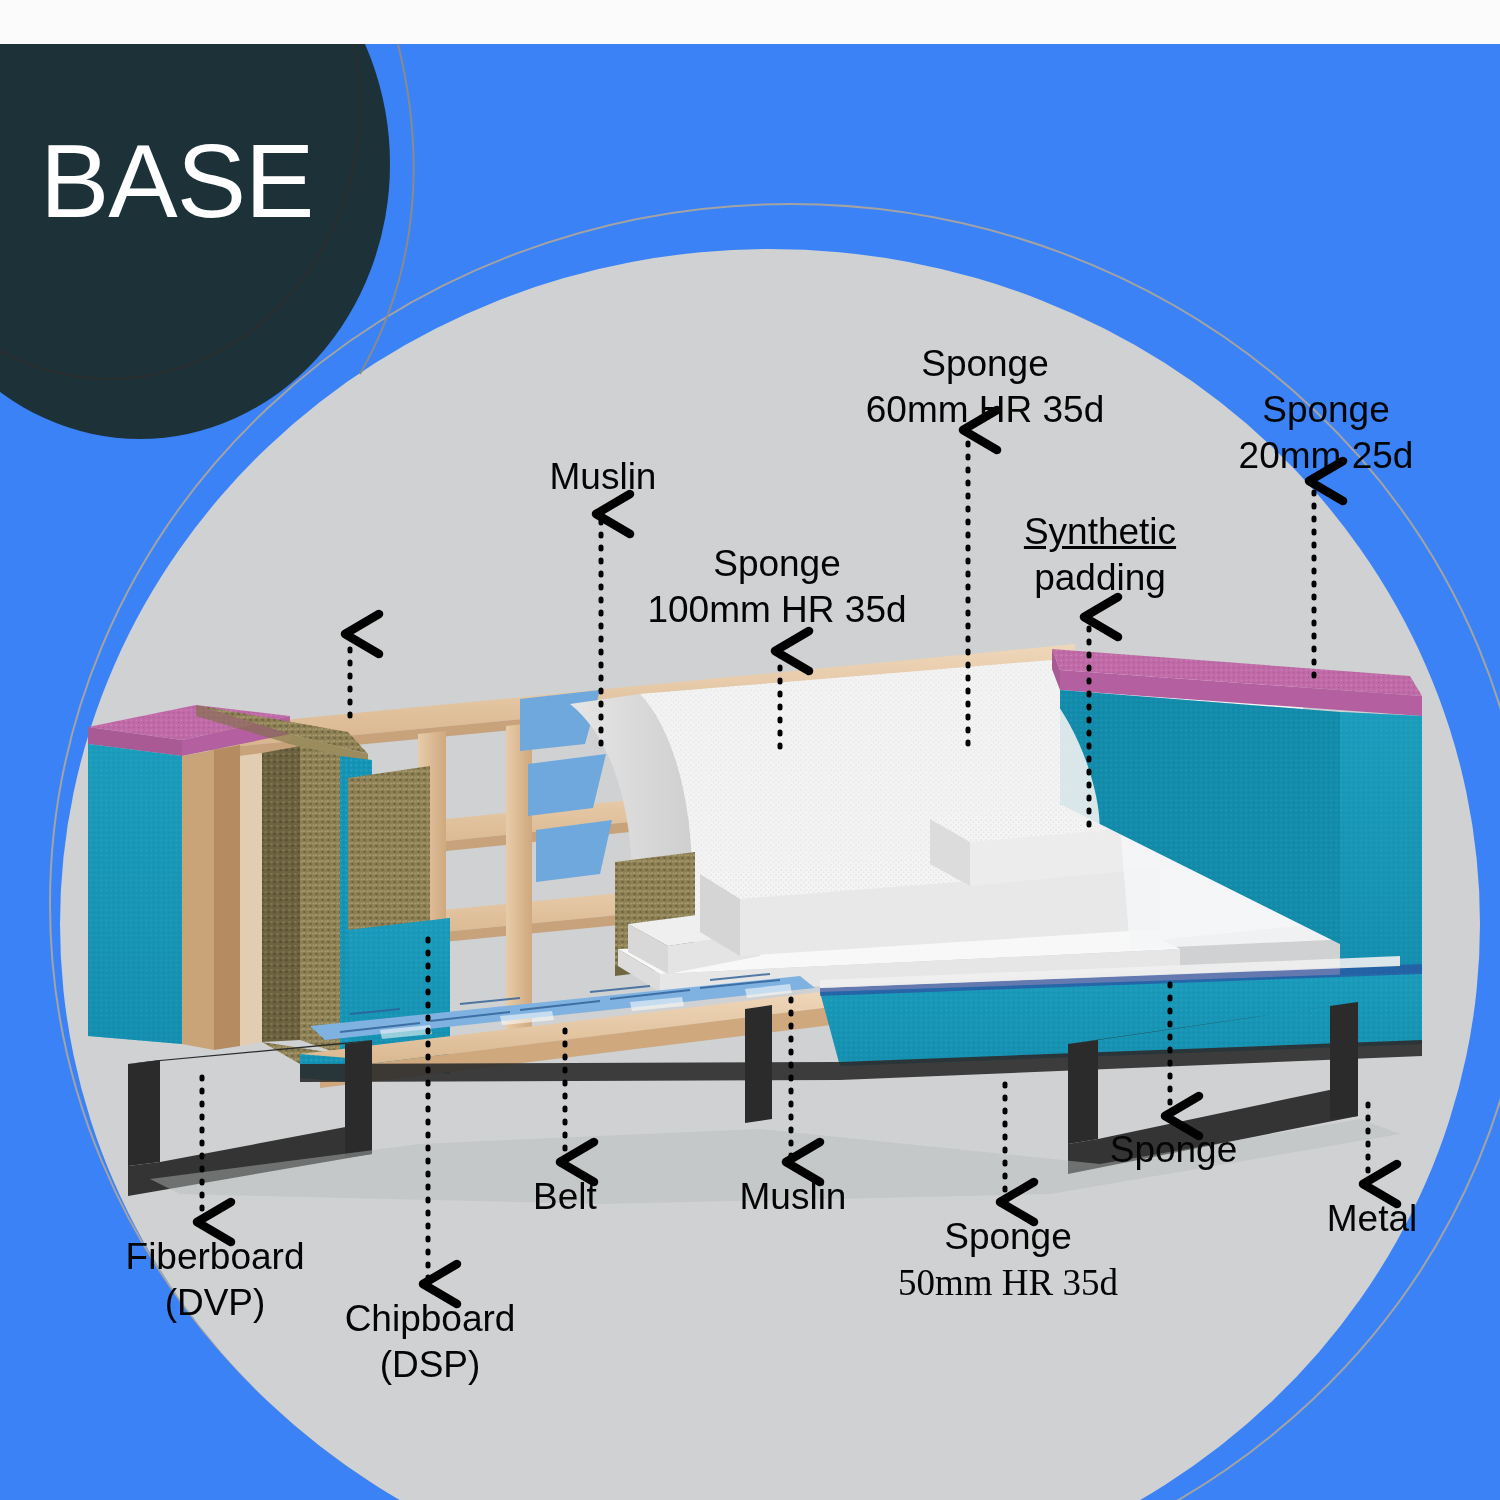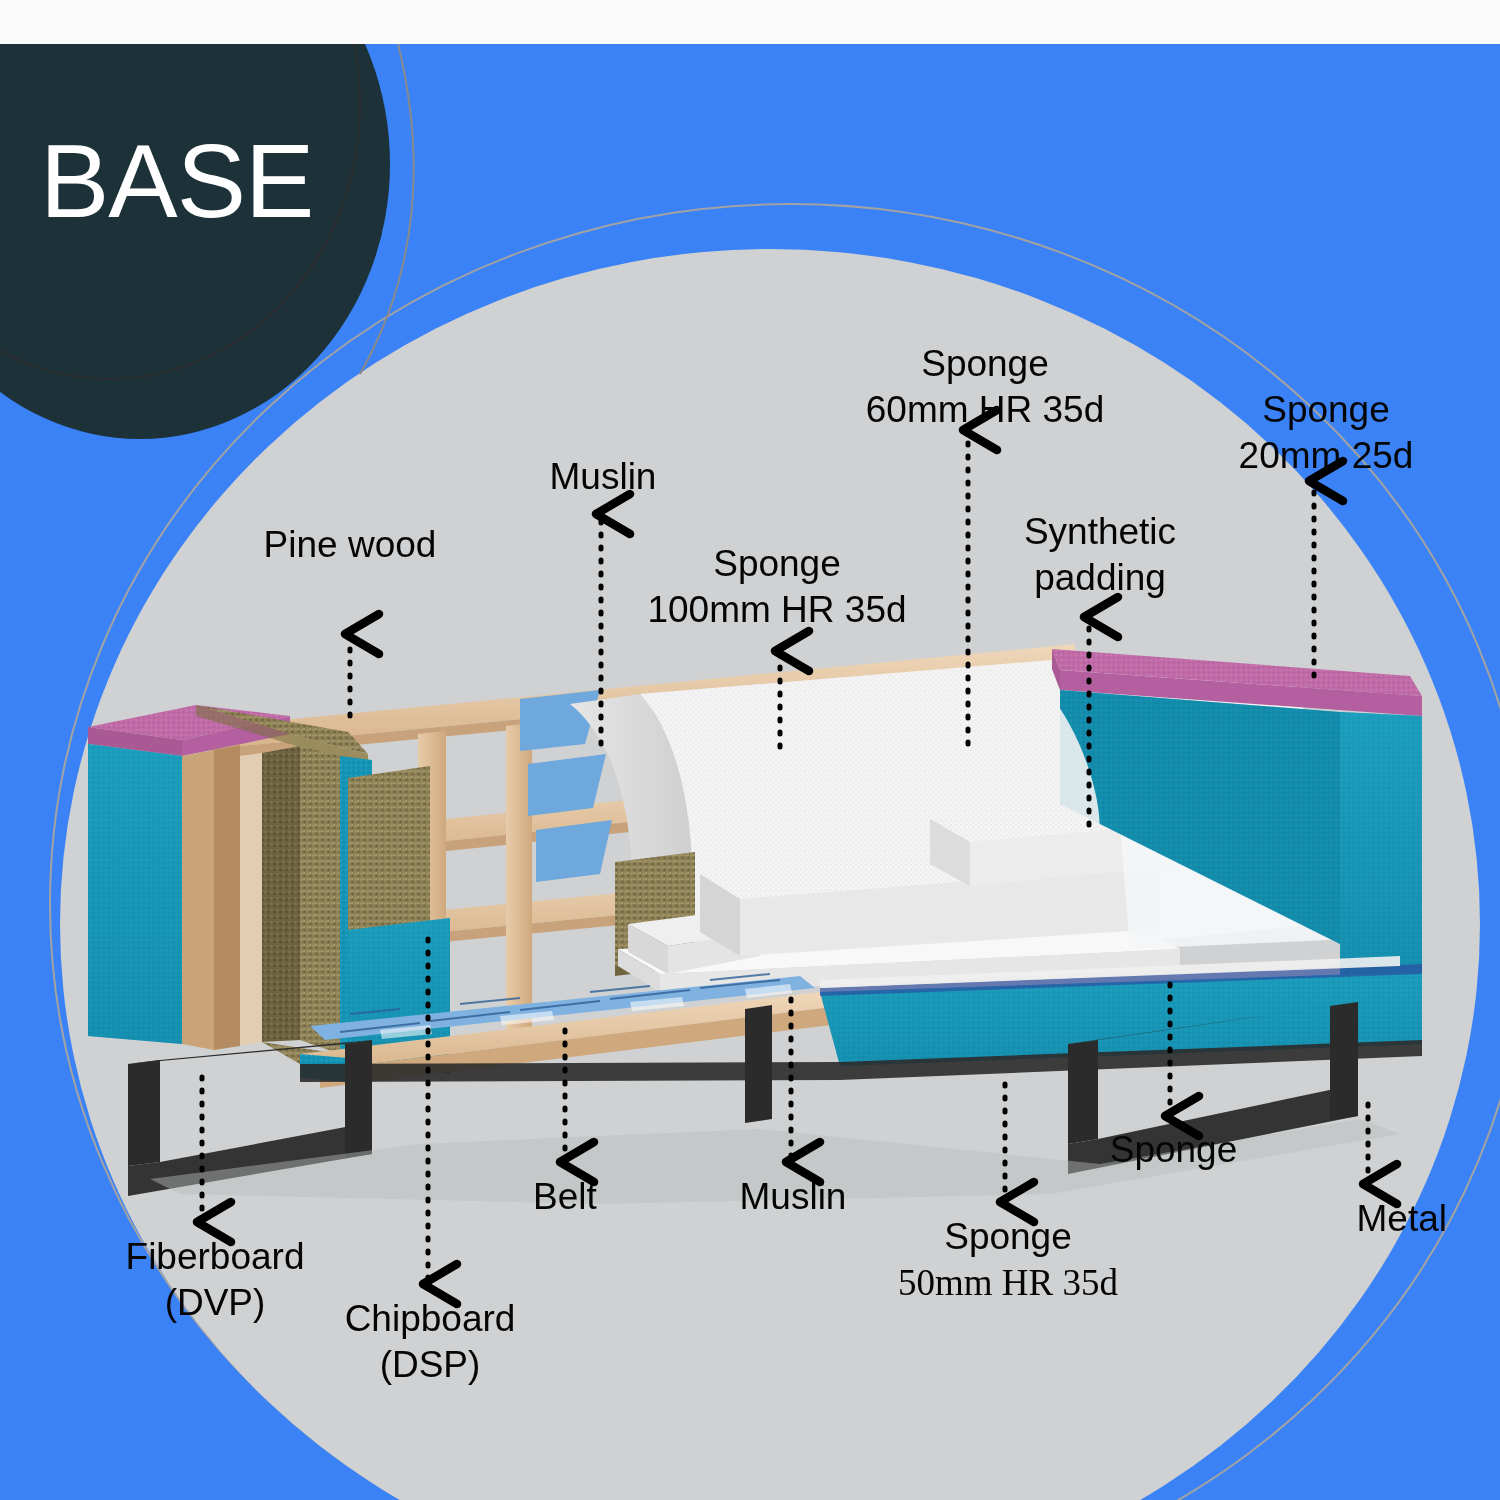--- a/index.html
+++ b/index.html
@@ -328,28 +328,28 @@
         <line x1="791" x2="791" y1="955" y2="1118" marker-end="url(#arrDown)"></line>
         <line x1="1005" x2="1005" y1="1040" y2="1158" marker-end="url(#arrDown)"></line>
         <line x1="1170" x2="1170" y1="940" y2="1072" marker-end="url(#arrDown)"></line>
         <line x1="1368" x2="1368" y1="1060" y2="1140" marker-end="url(#arrDown)"></line>
       </g>
   </svg>
 
   <div class="badge-text">BASE</div>
 
   <div id="labels-root">
-      <div class="label" style="left: 240px; top: 478px; width: 220px;"><span class="l1" style="display: block;">Pine wood</span></div>
+      <div class="label" style="left: 240px; top: 478px; width: 220px;"></div>
       <div class="label" style="left: 528px; top: 410px; width: 150px;"><span class="l1" style="display: block;">Muslin</span></div>
       <div class="label" style="left: 612px; top: 497px; width: 330px;"><span class="l1" style="display: block;">Sponge</span><span class="l2" style="display: block;">100mm HR 35d</span></div>
       <div class="label" style="left: 820px; top: 297px; width: 330px;"><span class="l1" style="display: block;">Sponge</span><span class="l2" style="display: block;">60mm HR 35d</span></div>
-      <div class="label" style="left: 985px; top: 465px; width: 230px;"><span class="l1" style="display: block;">Synthetic</span><span class="l2" style="display: block;">padding</span></div>
+      <div class="label" style="left: 985px; top: 465px; width: 230px;"><span class="l1" style="display: block; text-decoration: underline;">Synthetic</span><span class="l2" style="display: block;">padding</span></div>
       <div class="label" style="left: 1196px; top: 343px; width: 260px;"><span class="l1" style="display: block;">Sponge</span><span class="l2" style="display: block;">20mm 25d</span></div>
       <div class="label" style="left: 90px; top: 1190px; width: 250px;"><span class="l1" style="display: block;">Fiberboard</span><span class="l2" style="display: block;">(DVP)</span></div>
       <div class="label" style="left: 310px; top: 1252px; width: 240px;"><span class="l1" style="display: block;">Chipboard</span><span class="l2" style="display: block;">(DSP)</span></div>
       <div class="label" style="left: 505px; top: 1130px; width: 120px;"><span class="l1" style="display: block;">Belt</span></div>
       <div class="label" style="left: 718px; top: 1130px; width: 150px;"><span class="l1" style="display: block;">Muslin</span></div>
       <div class="label" style="left: 848px; top: 1170px; width: 320px;"><span class="l1" style="display: block;">Sponge</span><span class="l2" style="display: block; font-family: Liberation Serif, serif;">50mm HR 35d</span></div>
       <div class="label" style="left: 1086px; top: 1083px; width: 175px;"><span class="l1" style="display: block;">Sponge</span></div>
-      <div class="label" style="left: 1297px; top: 1152px; width: 150px;"><span class="l1" style="display: block; text-align: right;">Metal</span></div>
+      <div class="label" style="left: 1297px; top: 1152px; width: 150px;"><span class="l1" style="display: block;">Metal</span></div>
     </div>
 
 </div>
 
 </body></html>

